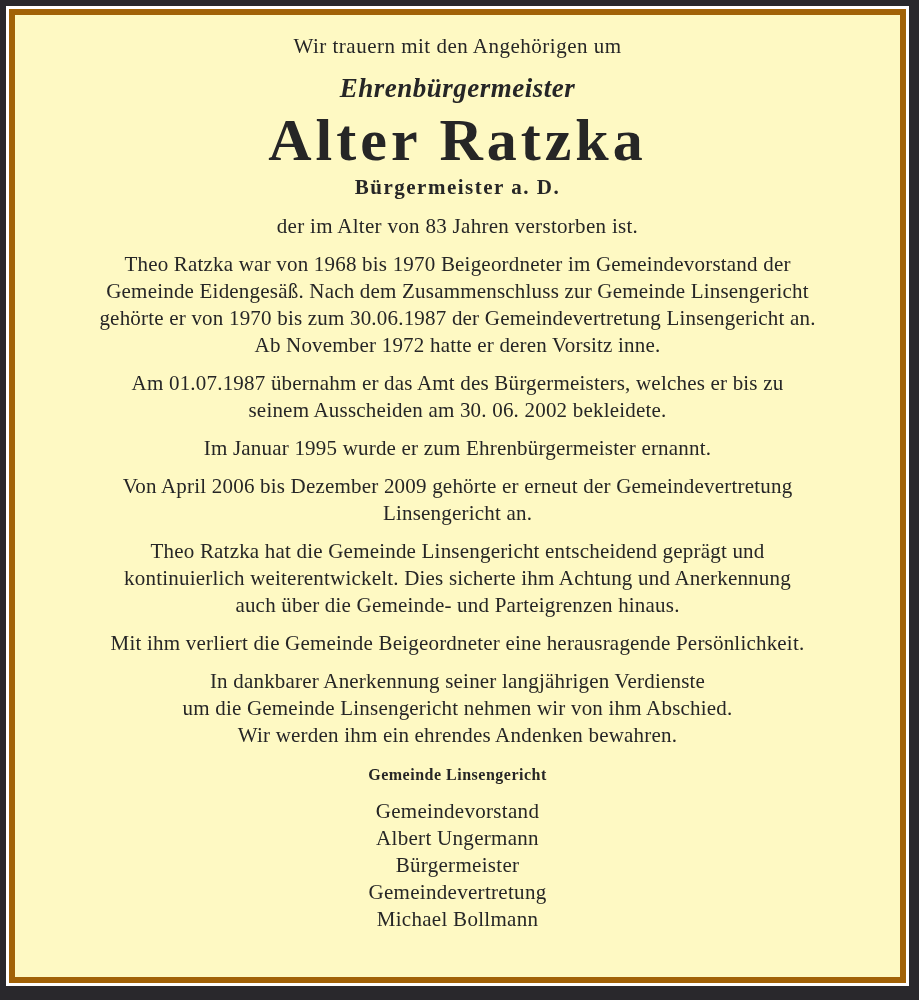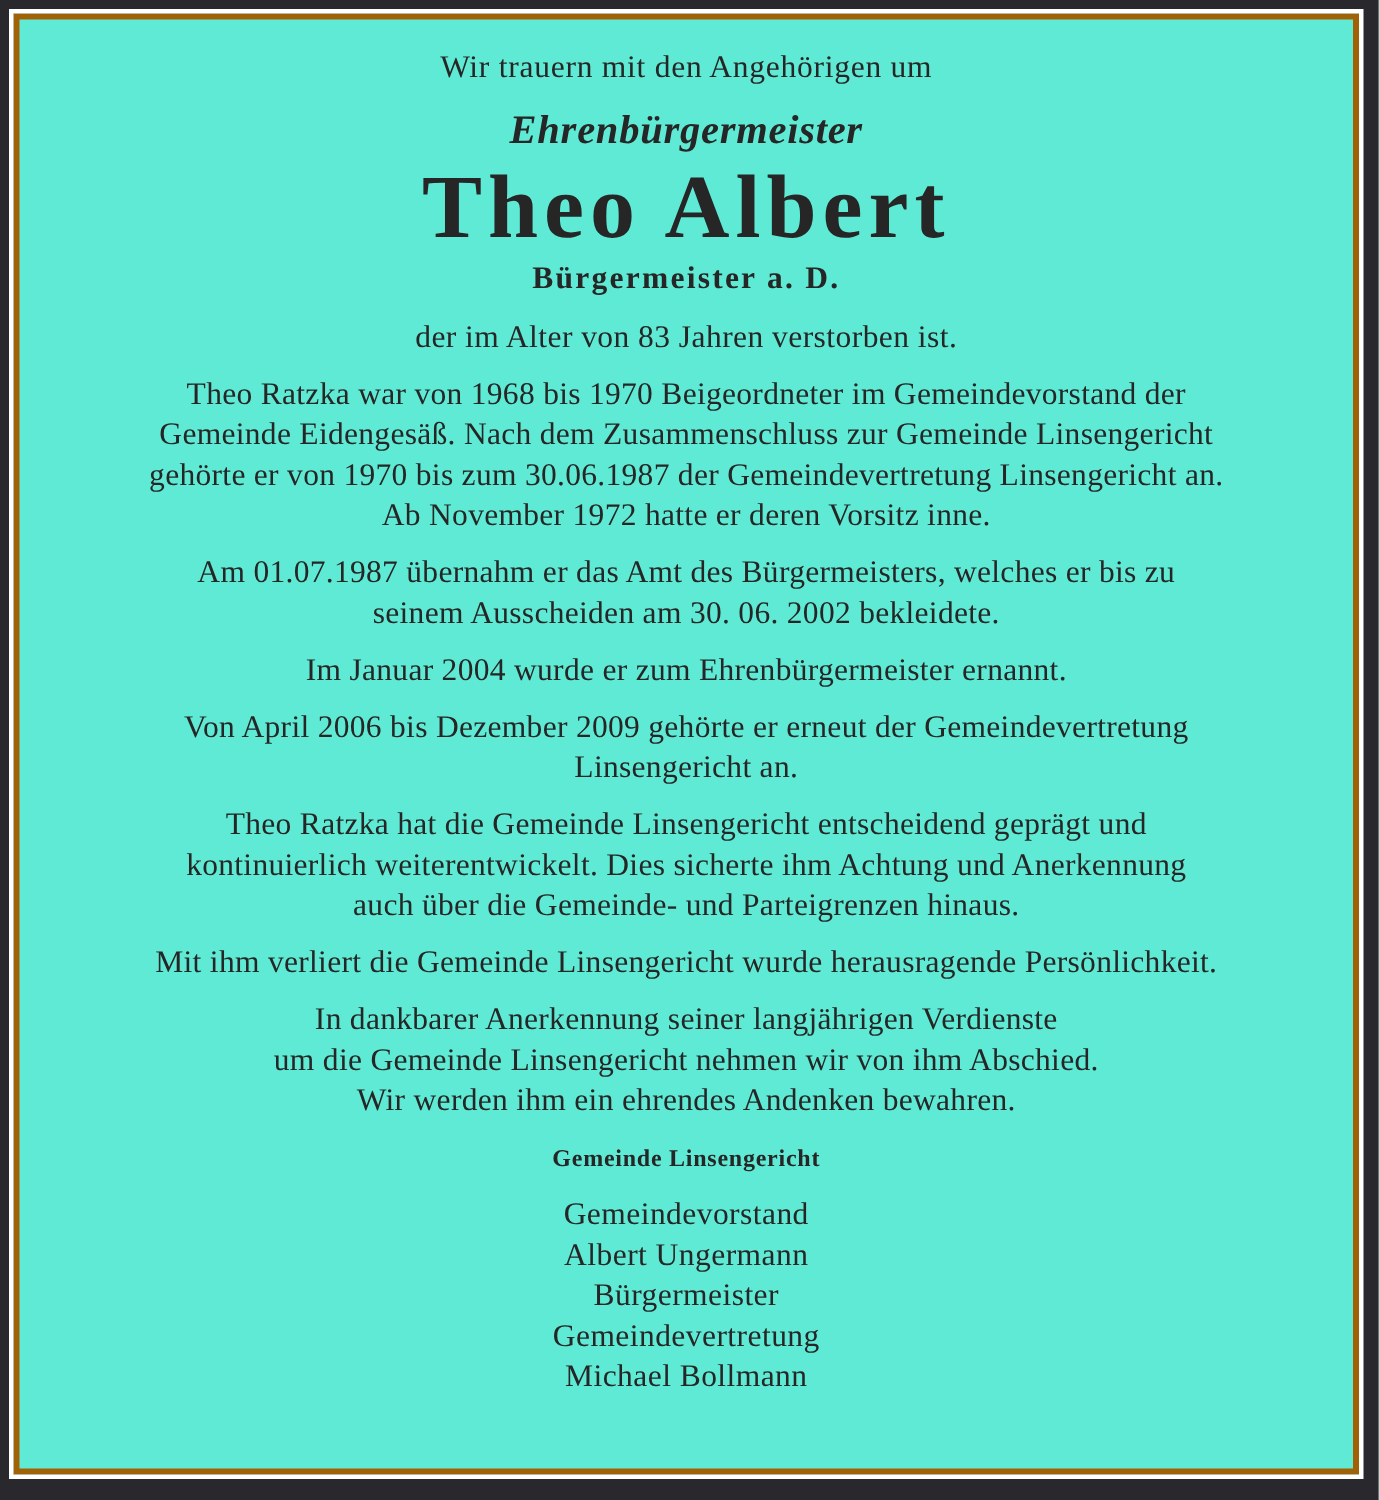--- a/index.html
+++ b/index.html
@@ -14,22 +14,22 @@
     font-family: "Liberation Serif", "DejaVu Serif", serif;
     color: #262626;
     overflow: hidden;
   }
   .sheet {
     position: absolute;
     top: 9px;
     left: 9px;
     right: 13px;
     bottom: 17px;
-    background: #5eead4;
-    border: 4px solid #a16207;
+    background: #fef9c3;
+    border: 6px solid #a16207;
     outline: 3px solid #ffffff;
     box-sizing: border-box;
   }
   .content {
     padding: 18px 14px 0 14px;
     text-align: center;
   }
   .content p, .content h1 {
     margin: 0;
   }
@@ -100,39 +100,39 @@
 </head>
 <body>
 
 <div class="sheet">
   <div class="content">
 
     <p class="intro">Wir trauern mit den Angehörigen um</p>
 
     <p class="role">Ehrenbürgermeister</p>
 
-    <h1 class="name">Theo Albert</h1>
+    <h1 class="name">Alter Ratzka</h1>
 
     <p class="subtitle">Bürgermeister a. D.</p>
 
     <p class="death-line">der im Alter von 83 Jahren verstorben ist.</p>
 
     <p class="para">Theo Ratzka war von 1968 bis 1970 Beigeordneter im Gemeindevorstand der
 Gemeinde Eidengesäß. Nach dem Zusammenschluss zur Gemeinde Linsengericht
 gehörte er von 1970 bis zum 30.06.1987 der Gemeindevertretung Linsengericht an.
 Ab November 1972 hatte er deren Vorsitz inne.</p>
     <p class="para">Am 01.07.1987 übernahm er das Amt des Bürgermeisters, welches er bis zu
 seinem Ausscheiden am 30. 06. 2002 bekleidete.</p>
-    <p class="para">Im Januar 2004 wurde er zum Ehrenbürgermeister ernannt.</p>
+    <p class="para">Im Januar 1995 wurde er zum Ehrenbürgermeister ernannt.</p>
     <p class="para">Von April 2006 bis Dezember 2009 gehörte er erneut der Gemeindevertretung
 Linsengericht an.</p>
     <p class="para">Theo Ratzka hat die Gemeinde Linsengericht entscheidend geprägt und
 kontinuierlich weiterentwickelt. Dies sicherte ihm Achtung und Anerkennung
 auch über die Gemeinde- und Parteigrenzen hinaus.</p>
-    <p class="para">Mit ihm verliert die Gemeinde Linsengericht wurde herausragende Persönlichkeit.</p>
+    <p class="para">Mit ihm verliert die Gemeinde Beigeordneter eine herausragende Persönlichkeit.</p>
     <p class="para">In dankbarer Anerkennung seiner langjährigen Verdienste
 um die Gemeinde Linsengericht nehmen wir von ihm Abschied.
 Wir werden ihm ein ehrendes Andenken bewahren.</p>
 
     <p class="closing">Gemeinde Linsengericht</p>
 
     <div class="signatures">
       <div class="sig-col">
         <p>Gemeindevorstand</p>
         <p>Albert Ungermann</p>

